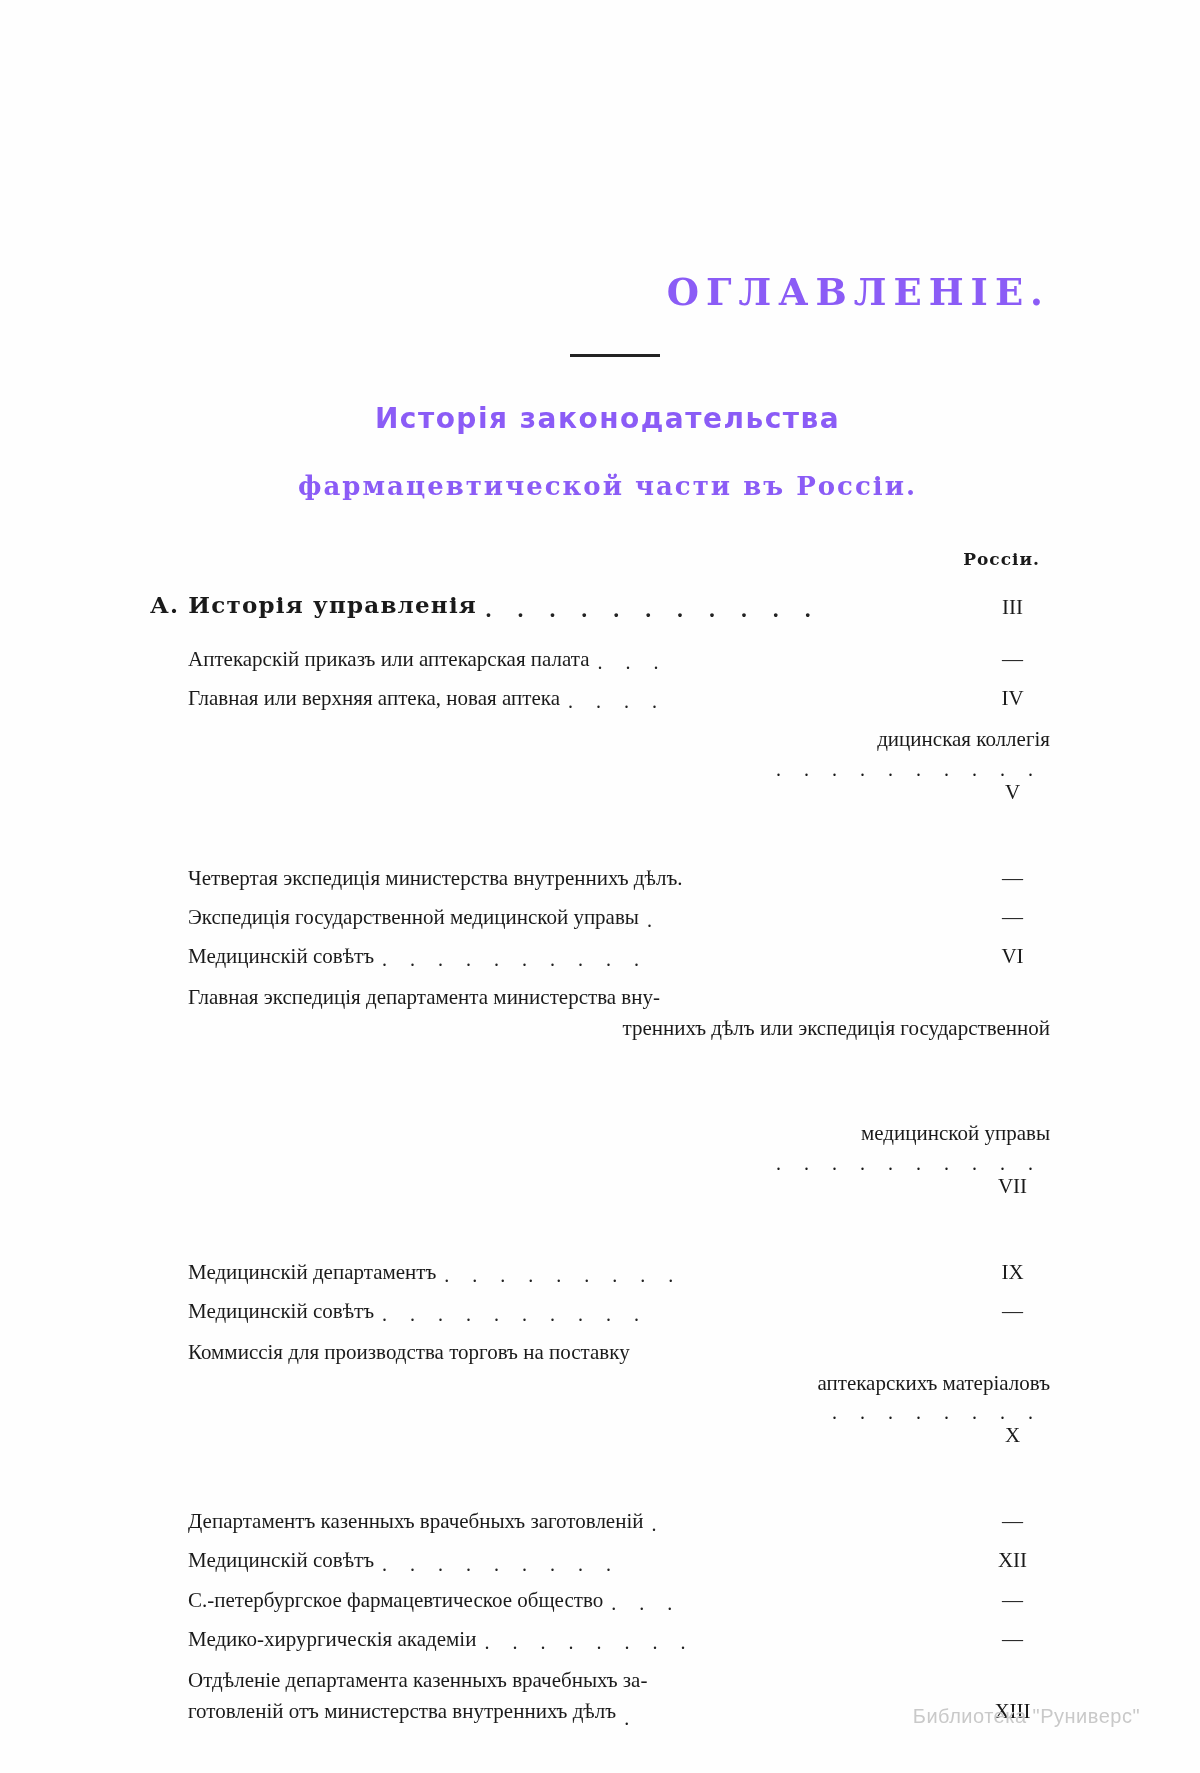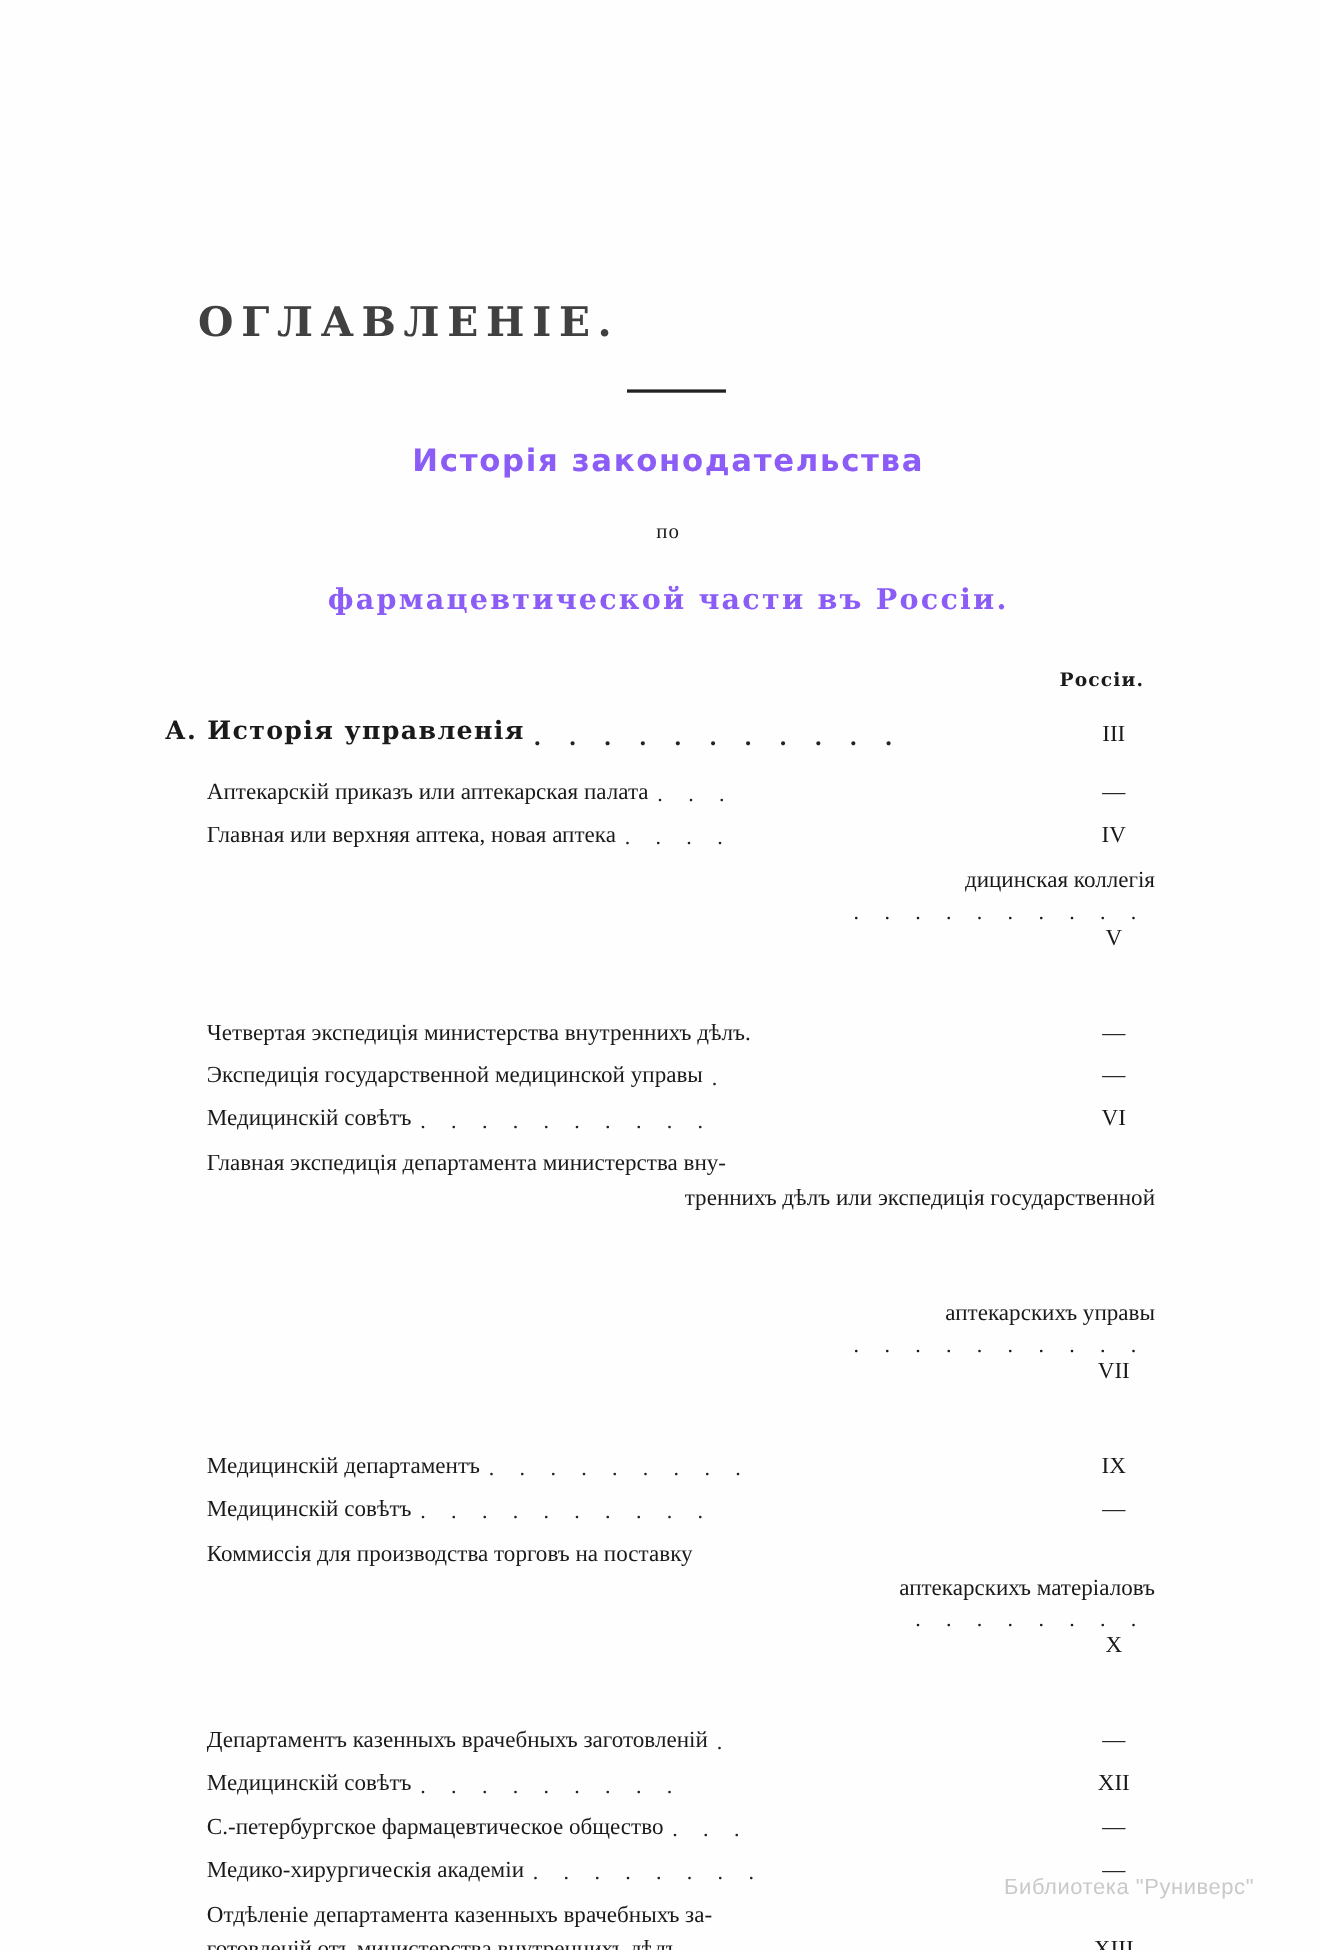--- a/index.html
+++ b/index.html
@@ -22,26 +22,26 @@
     height: 1773px;
     background: #fefefe;
   }
   .content {
     position: absolute;
     left: 150px;
     top: 270px;
     width: 900px;
   }
   .title-main {
-    text-align: left;
+    text-align: right;
     font-family: "DejaVu Serif", serif;
     font-weight: bold;
     font-size: 37px;
     letter-spacing: 7px;
-    color: #404040;
+    color: #8b5cf6;
     margin-left: 30px;
   }
   .rule {
     width: 90px;
     height: 3px;
     background: #222;
     margin: 40px auto 0 auto;
     margin-left: auto;
     margin-right: auto;
     position: relative;
@@ -189,21 +189,20 @@
 
 <div class="page">
   <div class="content">
 
     <div class="title-main">ОГЛАВЛЕНІЕ.</div>
 
     <div class="rule"></div>
 
     <div class="subtitle1">Исторія законодательства</div>
 
-    <div class="subtitle-po">по</div>
 
     <div class="subtitle2">фармацевтической части въ Россіи.</div>
 
     <div class="pages-header">Россіи.</div>
 
     <div class="toc">
 
       <div class="entry section">
         <span class="label">А. Исторія управленія</span>
         <span class="dots">. . . . . . . . . . .</span>
@@ -251,21 +250,21 @@
       <div class="multi">
         <div class="line">
           <span class="txt">Главная экспедиція департамента министерства вну-</span>
           <span class="spacer-pagenum"></span>
         </div>
         <div class="line cont">
           <span class="txt">треннихъ дѣлъ или экспедиція государственной</span>
           <span class="spacer-pagenum"></span>
         </div>
         <div class="line cont">
-          <span class="txt">аптекарскихъ управы</span>
+          <span class="txt">медицинской управы</span>
           <span class="dots">. . . . . . . . . .</span>
           <span class="pagenum">VII</span>
         </div>
       </div>
 
       <div class="entry indent">
         <span class="label">Медицинскій департаментъ</span>
         <span class="dots">. . . . . . . . .</span>
         <span class="pagenum">IX</span>
       </div>

